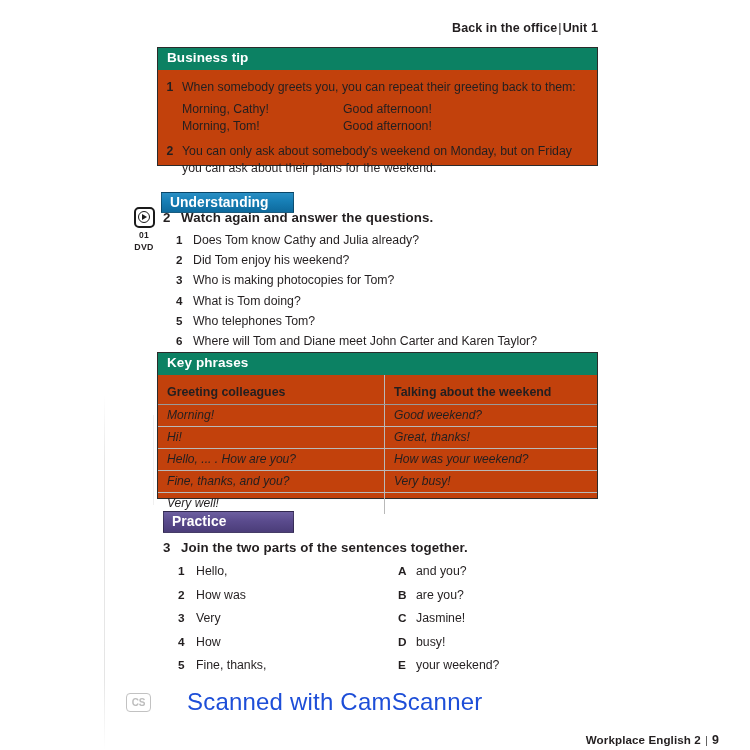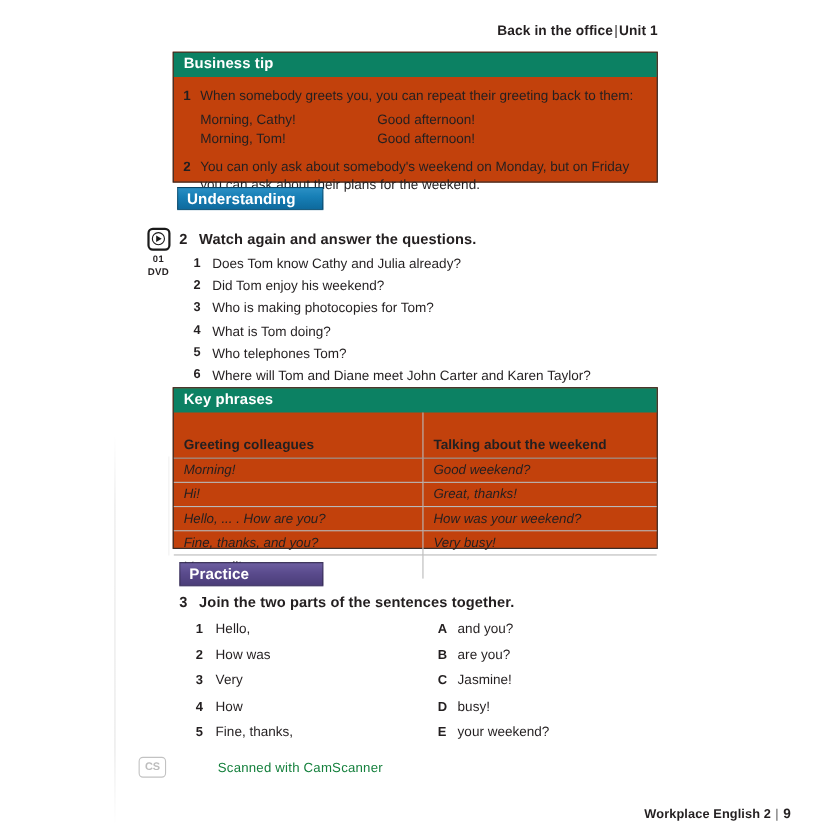--- a/index.html
+++ b/index.html
@@ -103,21 +103,21 @@
     color: #ffffff;
     font-size: 13.8px;
     font-weight: bold;
     padding: 2px 10px 3px 8px;
     box-sizing: border-box;
     letter-spacing: 0.1px;
     border: 1px solid rgba(0,0,0,0.35);
   }
   #tab-understanding {
     left: 161px;
-    top: 170px;
+    top: 192px;
     width: 133px;
     height: 21px;
     background: linear-gradient(to bottom, #2a8fc4 0%, #177fb6 42%, #0e6a9d 100%);
   }
   #tab-practice {
     left: 163px;
     top: 511px;
     width: 131px;
     height: 22px;
     background: linear-gradient(to bottom, #6d5fa0 0%, #5a4b8d 45%, #4b3d79 100%);
@@ -226,21 +226,21 @@
   }
   #kp-table td, #kp-table th {
     text-align: left;
     padding: 3.5px 0 3.5px 9px;
     vertical-align: middle;
     border-bottom: 1px solid #b9b9b9;
   }
   #kp-table th {
     font-size: 12.4px;
     font-weight: bold;
-    padding-top: 22px;
+    padding-top: 10px;
     padding-bottom: 5px;
     border-bottom: 1px solid #9a9a9a;
   }
   #kp-table .col-a { width: 217px; border-right: 1px solid #b9b9b9; }
   #kp-table tr:last-child td { border-bottom: none; }
   #kp-table td { font-style: italic; }
 
   
   #matching {
     position: absolute;
@@ -283,23 +283,22 @@
     box-sizing: border-box;
     display: flex;
     align-items: center;
     justify-content: center;
     font-size: 10px;
     font-weight: bold;
     color: #bdbdbd;
     letter-spacing: -0.3px;
   }
   #watermark-text {
-    margin-left: 11px;
-    font-size: 12px;
-    color: #15803d;
+    font-size: 24px;
+    color: #1d4ed8;
     letter-spacing: 0.2px;
   }
 
   
   #footer {
     position: absolute;
     right: 31px;
     top: 733px;
     font-size: 11.6px;
     font-weight: bold;

